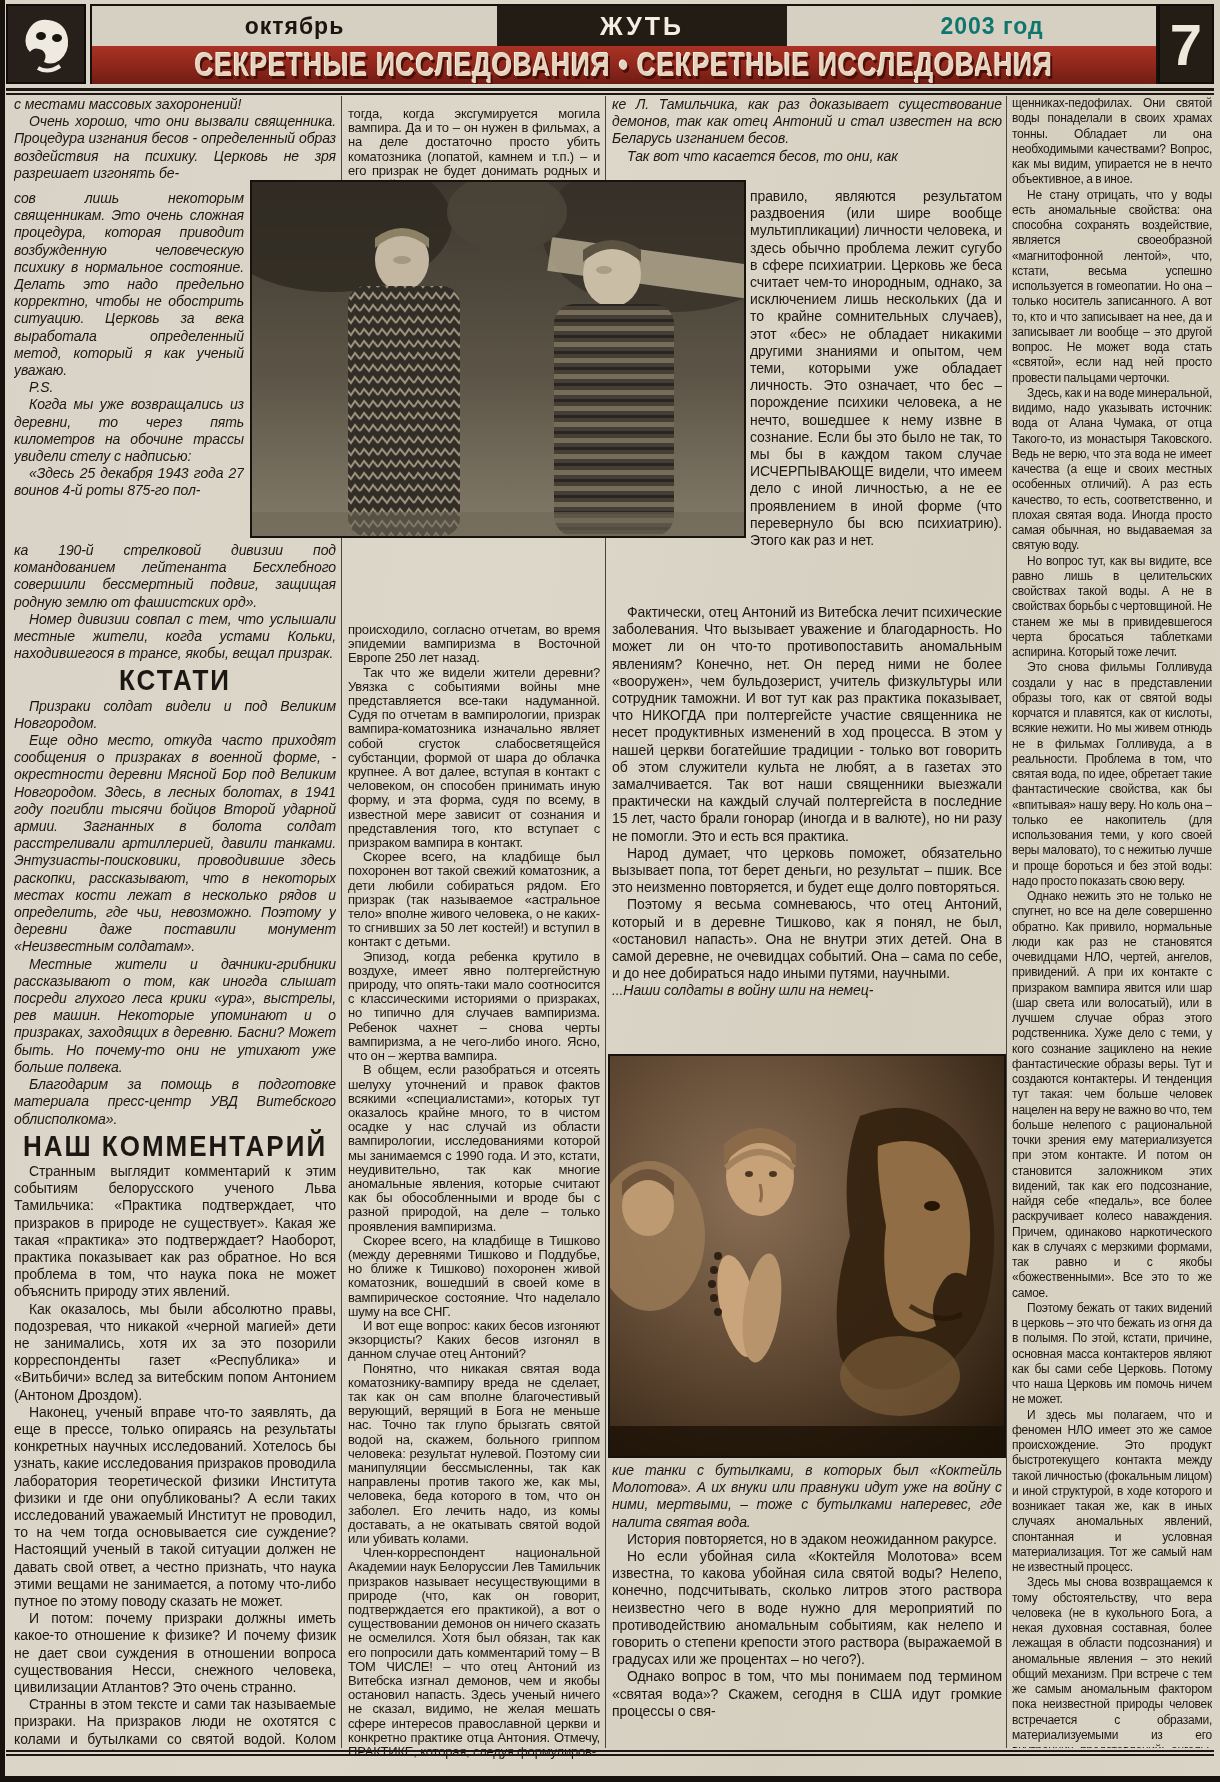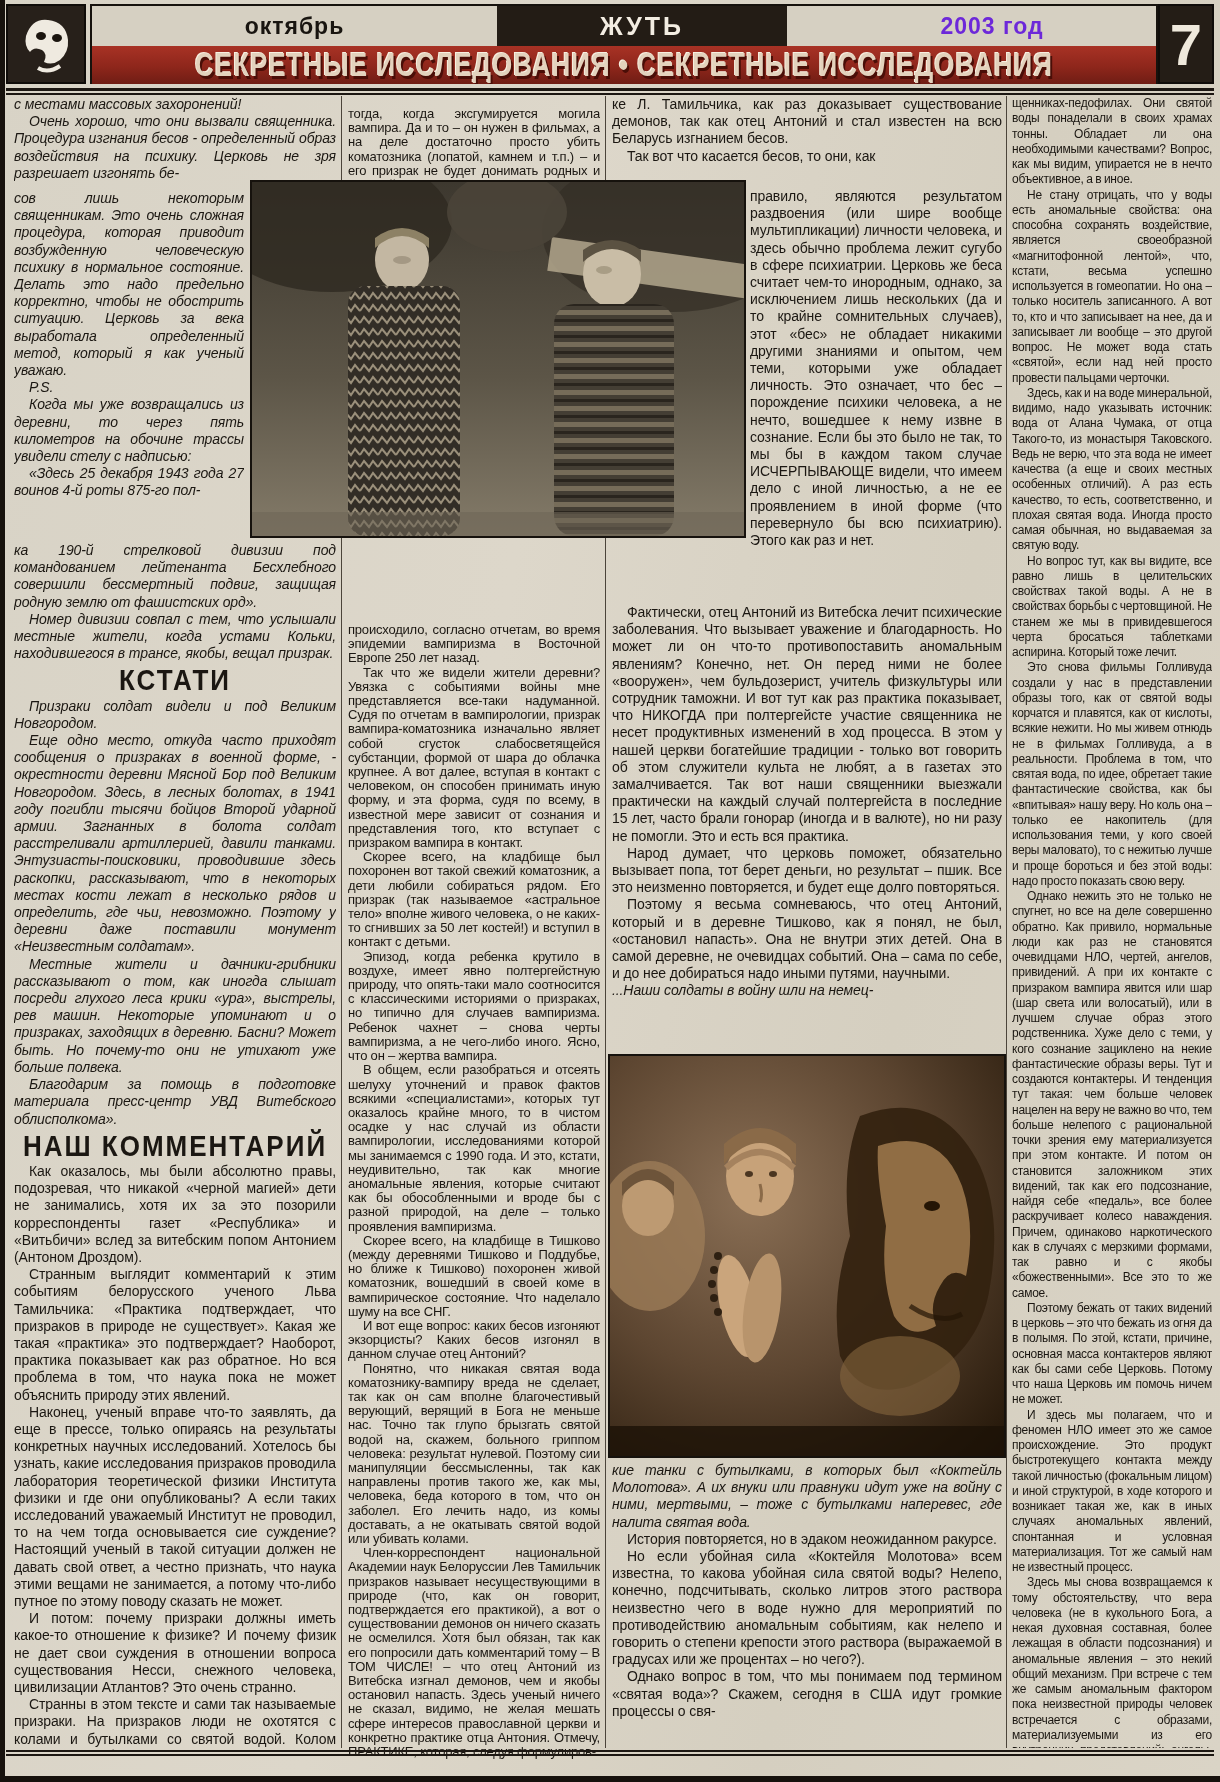--- a/index.html
+++ b/index.html
@@ -9,21 +9,21 @@
   .abs{position:absolute;}
   
   .edge-left{left:0;top:0;width:5px;height:1782px;background:#17120d;}
   .edge-bottom{left:0;top:1776px;width:1220px;height:6px;background:#17120d;}
   .logo-box{left:6px;top:4px;width:80px;height:80px;background:#27201a;border:2px solid #0f0c09;box-sizing:border-box;}
   .hdr-frame{left:90px;top:4px;width:1068px;height:80px;border:2px solid #16120d;box-sizing:border-box;background:#d6d0c2;}
   .hdr-row1{position:absolute;left:0;top:0;width:100%;height:42px;display:flex;border-bottom:2px solid #4c1d95;box-sizing:border-box;}
   .hdr-cell{display:flex;align-items:center;justify-content:center;font-weight:bold;font-size:23px;letter-spacing:1px;}
   .cell-month{width:405px;background:#d6d0c2;color:#191510;}
   .cell-title{width:290px;background:#231c15;color:#f3ede2;font-size:25px;letter-spacing:3px;}
-  .cell-year{flex:1;background:#d6d0c2;color:#6d28d9;padding-left:41px;}
+  .cell-year{flex:1;background:#d6d0c2;color:#0f766e;padding-left:41px;}
   .hdr-banner{position:absolute;left:0;top:40px;width:100%;height:38px;
       background:linear-gradient(180deg,#a83225 0%,#8e261b 55%,#6f1d14 100%);
       display:flex;align-items:center;justify-content:center;overflow:hidden;}
   .banner-text{font-weight:bold;font-size:26px;letter-spacing:1px;white-space:nowrap;
       color:#e3d2bd;text-shadow:2px 2px 0 #4a0e07,-1px -1px 0 #f8efe0;transform:scaleY(1.25);}
   .pagenum-box{left:1158px;top:4px;width:56px;height:80px;background:#241d16;border:2px solid #0f0c09;
       box-sizing:border-box;display:flex;align-items:center;justify-content:center;
       color:#efe9dc;font-size:58px;font-weight:bold;}
   .hdr-rule{left:6px;top:88px;width:1208px;height:7px;
       border-top:3px solid #1c1712;border-bottom:2px solid #1c1712;box-sizing:border-box;}
@@ -106,22 +106,22 @@
       </div>
     <div class="sechead">КСТАТИ</div>
     <div class="ital">
         <p>Призраки солдат видели и под Великим Новгородом.</p>
         <p>Еще одно место, откуда часто приходят сообщения о призраках в военной форме, - окрестности деревни Мясной Бор под Великим Новгородом. Здесь, в лесных болотах, в 1941 году погибли тысячи бойцов Второй ударной армии. Загнанных в болота солдат расстреливали артиллерией, давили танками. Энтузиасты-поисковики, проводившие здесь раскопки, рассказывают, что в некоторых местах кости лежат в несколько рядов и определить, где чьи, невозможно. Поэтому у деревни даже поставили монумент «Неизвестным солдатам».</p>
         <p>Местные жители и дачники-грибники рассказывают о том, как иногда слышат посреди глухого леса крики «ура», выстрелы, рев машин. Некоторые упоминают и о призраках, заходящих в деревню. Басни? Может быть. Но почему-то они не утихают уже больше полвека.</p>
         <p>Благодарим за помощь в подготовке материала пресс-центр УВД Витебского облисполкома».</p>
       </div>
     <div class="sechead">НАШ КОММЕНТАРИЙ</div>
     <div>
+        <p>Странным выглядит комментарий к этим событиям белорусского ученого Льва Тамильчика: «Практика подтверждает, что призраков в природе не существует». Какая же такая «практика» это подтверждает? Наоборот, практика показывает как раз обратное. Но вся проблема в том, что наука пока не может объяснить природу этих явлений.</p>
         <p>Как оказалось, мы были абсолютно правы, подозревая, что никакой «черной магией» дети не занимались, хотя их за это позорили корреспонденты газет «Республика» и «Витьбичи» вслед за витебским попом Антонием (Антоном Дроздом).</p>
-        <p>Странным выглядит комментарий к этим событиям белорусского ученого Льва Тамильчика: «Практика подтверждает, что призраков в природе не существует». Какая же такая «практика» это подтверждает? Наоборот, практика показывает как раз обратное. Но вся проблема в том, что наука пока не может объяснить природу этих явлений.</p>
         <p>Наконец, ученый вправе что-то заявлять, да еще в прессе, только опираясь на результаты конкретных научных исследований. Хотелось бы узнать, какие исследования призраков проводила лаборатория теоретической физики Института физики и где они опубликованы? А если таких исследований уважаемый Институт не проводил, то на чем тогда основывается сие суждение? Настоящий ученый в такой ситуации должен не давать свой ответ, а честно признать, что наука этими вещами не занимается, а потому что-либо путное по этому поводу сказать не может.</p>
         <p>И потом: почему призраки должны иметь какое-то отношение к физике? И почему физик не дает свои суждения в отношении вопроса существования Несси, снежного человека, цивилизации Атлантов? Это очень странно.</p>
         <p>Странны в этом тексте и сами так называемые призраки. На призраков люди не охотятся с колами и бутылками со святой водой. Колом призрака не убить. С колами ходят на вампира, упыря. Тут, видимо, все смешалось в головах детей, насмотревшихся фильмов Голливуда. Кол нужен только</p>
       </div>
   </div>
 
   <div class="abs col c2 cont" style="left:348px;top:96px;width:252px;height:80px;">
     <div>
         <p>тогда, когда эксгумируется могила вампира. Да и то – он нужен в фильмах, а на деле достаточно просто убить коматозника (лопатой, камнем и т.п.) – и его призрак не будет донимать родных и соседей. Как это и</p>
       </div>
@@ -172,21 +172,21 @@
       <ellipse cx="150" cy="78" rx="9" ry="4" fill="#8f8470" opacity="0.6"></ellipse>
 
       <ellipse cx="360" cy="92" rx="29" ry="33" fill="#c9bda6"></ellipse>
       <path d="M331 80 Q360 54 389 80 L389 68 Q360 48 331 68 Z" fill="#5b5242"></path>
       <rect x="302" y="122" width="120" height="232" rx="20" fill="url(#stripe)"></rect>
       <ellipse cx="352" cy="88" rx="8" ry="4" fill="#93876f" opacity="0.6"></ellipse>
       <rect x="0" y="330" width="492" height="24" fill="#6e6656" opacity="0.6"></rect>
     </svg>
   </div>
 
-  <div class="abs col c3 cont" style="left:612px;top:96px;width:390px;height:92px;">
+  <div class="abs col c3 cont" style="left:612px;top:96px;width:390px;height:92px;font-style:italic;">
     <div>
         <p>ке Л. Тамильчика, как раз доказывает существование демонов, так как отец Антоний и стал известен на всю Беларусь изгнанием бесов.</p>
         <p>Так вот что касается бесов, то они, как</p>
       </div>
   </div>
   <div class="abs col c3 cont" style="left:750px;top:188px;width:252px;height:420px;">
     <div>
         <p>правило, являются результатом раздвоения (или шире вообще мультипликации) личности человека, и здесь обычно проблема лежит сугубо в сфере психиатрии. Церковь же беса считает чем-то инородным, однако, за исключением лишь нескольких (да и то крайне сомнительных случаев), этот «бес» не обладает никакими другими знаниями и опытом, чем теми, которыми уже обладает личность. Это означает, что бес – порождение психики человека, а не нечто, вошедшее к нему извне в сознание. Если бы это было не так, то мы бы в каждом таком случае ИСЧЕРПЫВАЮЩЕ видели, что имеем дело с иной личностью, а не ее проявлением в иной форме (что перевернуло бы всю психиатрию). Этого как раз и нет.</p>
       </div>
   </div>

